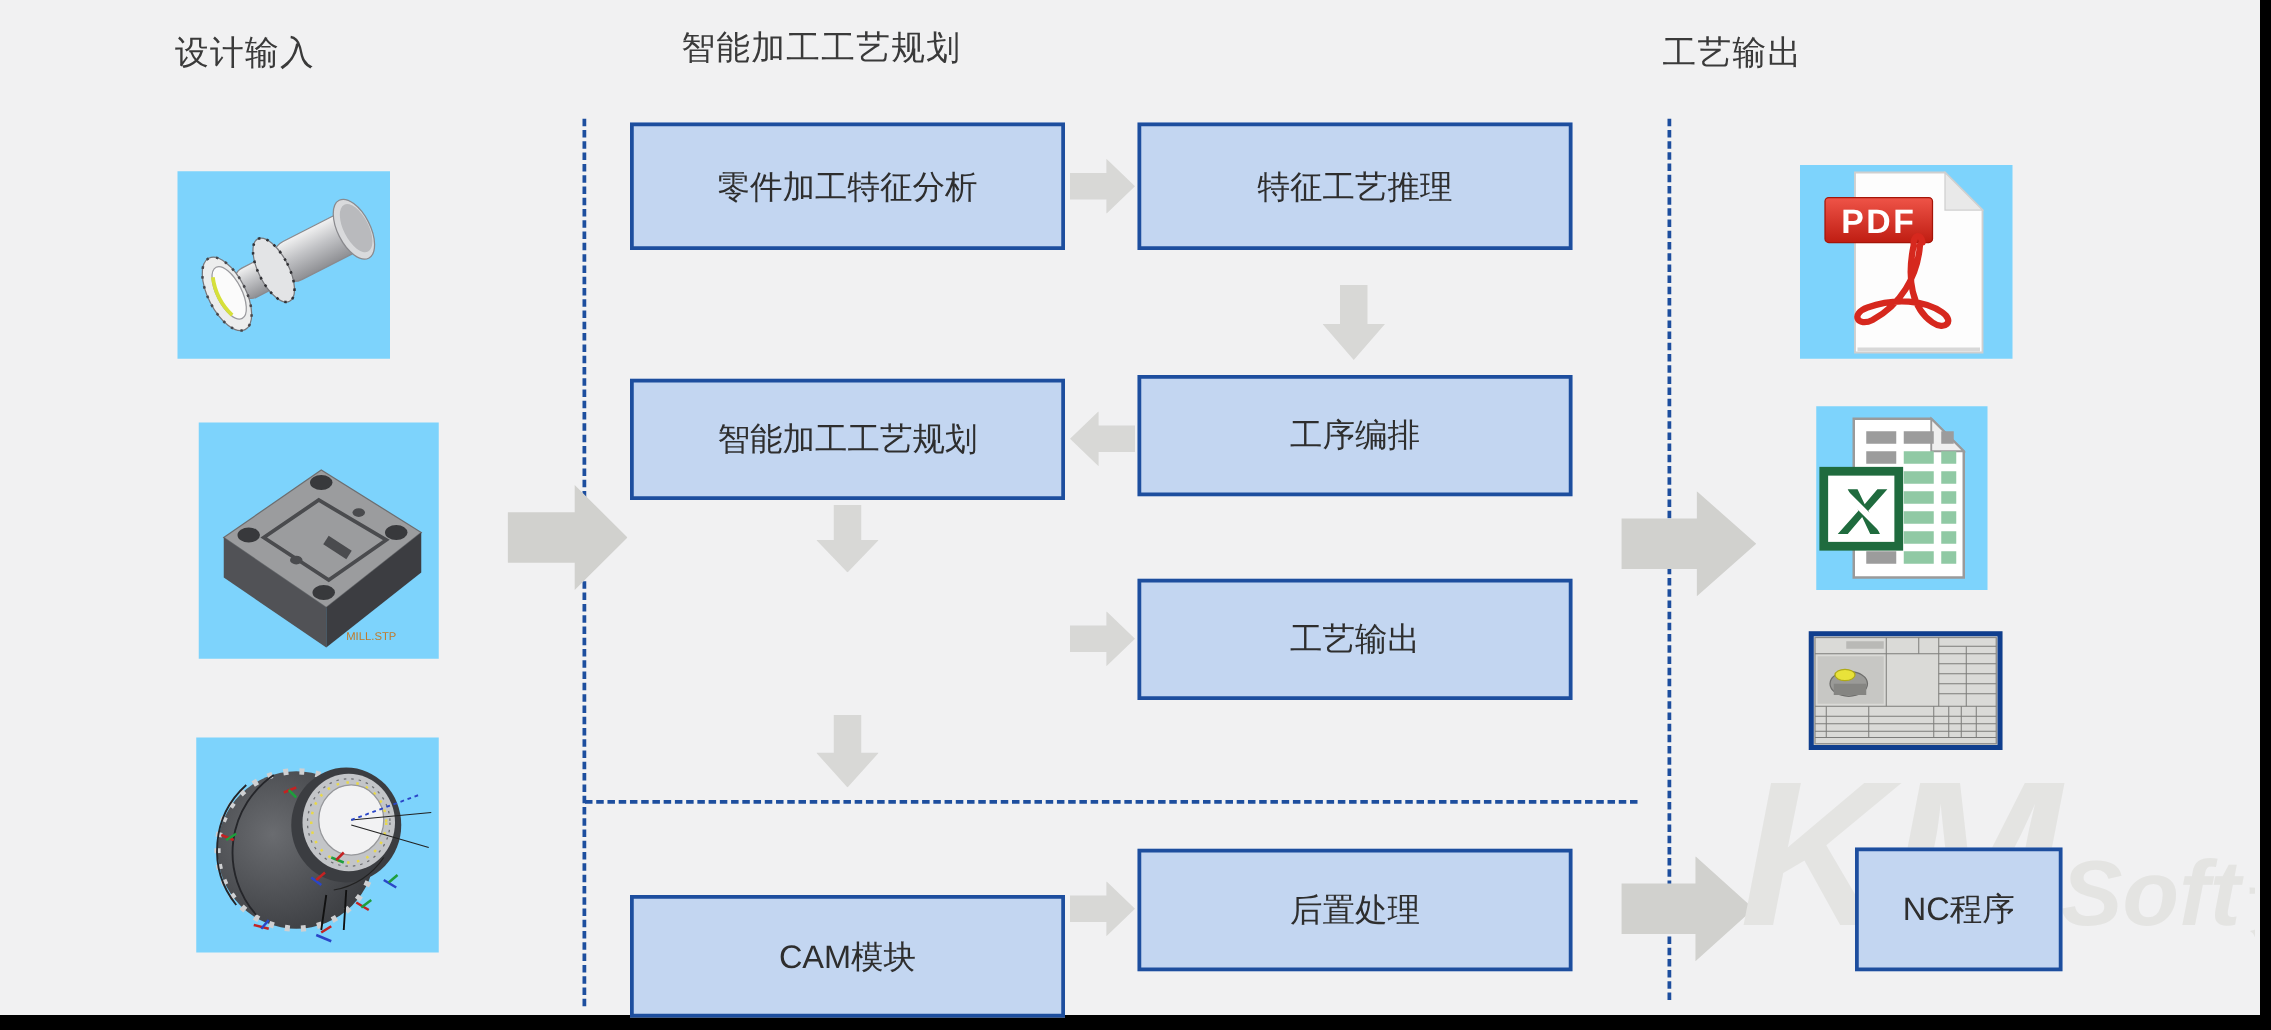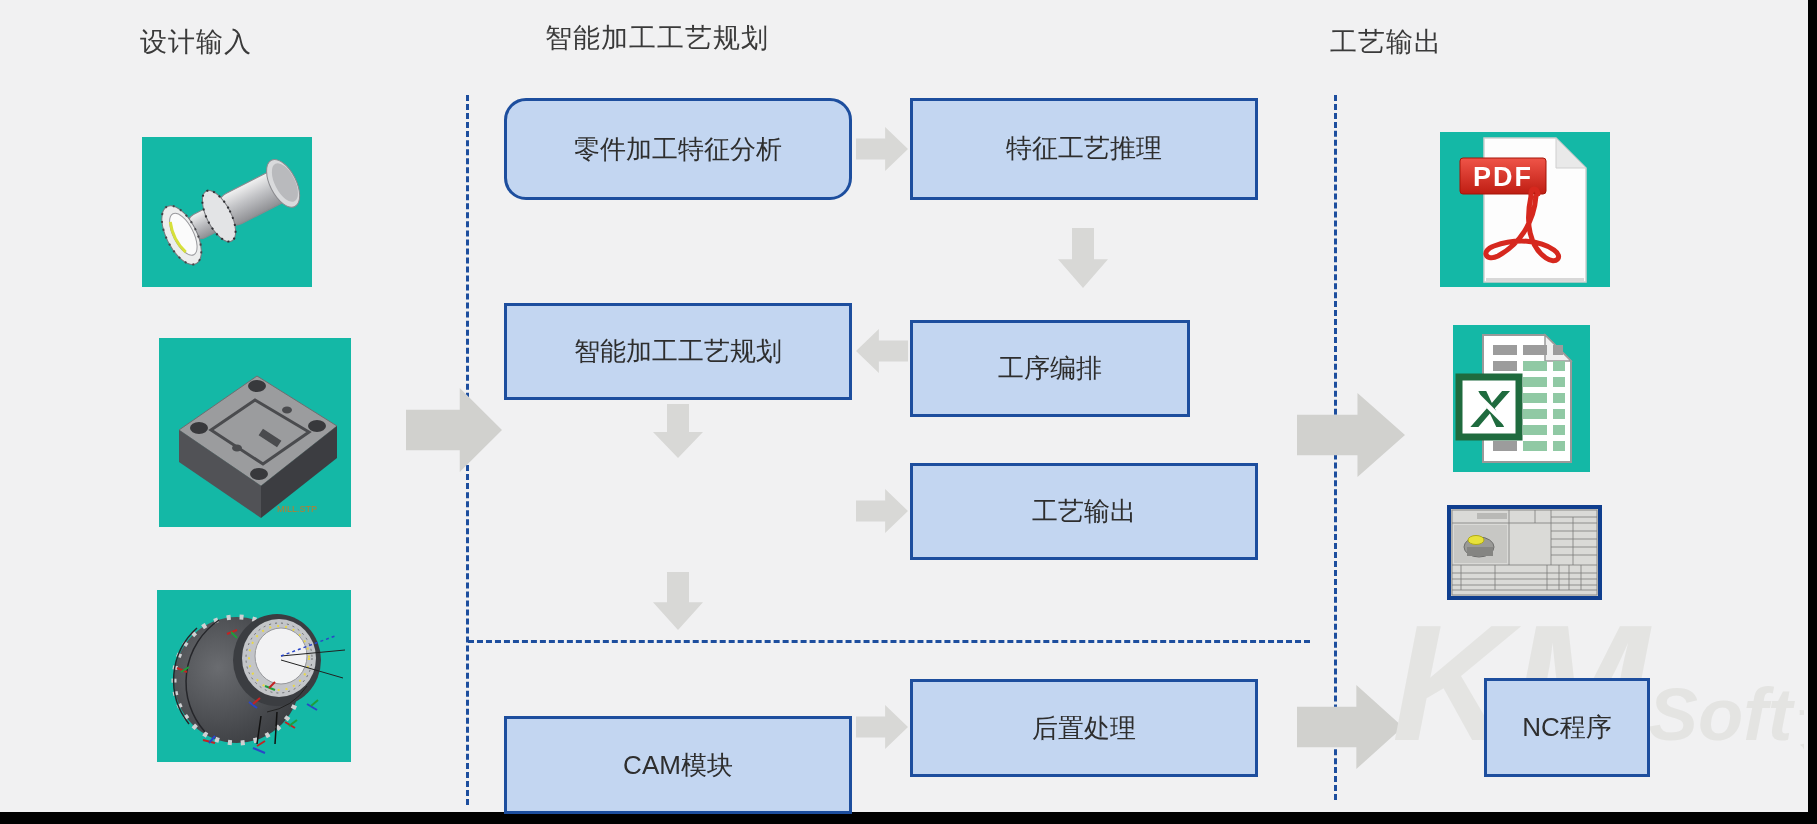--- a/index.html
+++ b/index.html
@@ -10,21 +10,21 @@
   .vdash{position:absolute;width:0;border-left:3px dashed #1d4e9e;z-index:0;}
   .hdash{position:absolute;height:0;border-top:3px dashed #1d4e9e;z-index:0;}
   .fbox{position:absolute;background:#c3d6f1;border:3px solid #1d4e9e;box-sizing:border-box;
         display:flex;flex-direction:column;align-items:center;justify-content:center;
         font-size:26px;color:#2e2e2e;text-align:center;line-height:1.25;z-index:2;}
   .arr{position:absolute;background:#d8d8d6;z-index:1;}
   .arr-big{position:absolute;background:#d1d1ce;z-index:1;}
   .arr-r{clip-path:polygon(0 26%,56% 26%,56% 0,100% 50%,56% 100%,56% 74%,0 74%);}
   .arr-l{clip-path:polygon(100% 26%,44% 26%,44% 0,0 50%,44% 100%,44% 74%,100% 74%);}
   .arr-d{clip-path:polygon(28% 0,72% 0,72% 52%,100% 52%,50% 100%,0 52%,28% 52%);}
-  .imgbox{position:absolute;background:#14b8a6;z-index:1;}
+  .imgbox{position:absolute;background:#7dd3fc;z-index:1;}
   .watermark{position:absolute;left:1392px;top:598px;width:412px;height:200px;overflow:hidden;
              z-index:1;color:#e4e4e2;font-style:italic;white-space:nowrap;}
   .wm-km{font-size:165px;font-weight:bold;line-height:170px;}
   .wm-soft{font-size:74px;font-weight:bold;}
   .wm-kaimu{font-size:74px;font-style:normal;}
   .card{position:absolute;left:1447px;top:505px;width:155px;height:95px;box-sizing:border-box;
         border:4px solid #0f3e8e;background:#d6d6d3;z-index:1;}
   .bar-bottom{position:absolute;left:0;top:812px;width:1817px;height:12px;background:#000;}
   .bar-right{position:absolute;left:1808px;top:0;width:9px;height:824px;background:#000;}
 </style>
@@ -119,30 +119,30 @@
             <path d="M112,98 l6,-6" stroke="#c42222"></path>
           <path d="M150,114 l10,6" stroke="#2a46c8"></path>
             <path d="M154,116 l7,-6" stroke="#1e9e3c"></path>
           <path d="M70,44 l10,-4" stroke="#c42222"></path>
             <path d="M74,42 l6,6" stroke="#1e9e3c"></path>
         </g>
         <path d="M104,126 l-4,28 M120,122 l-2,32" stroke="#111" stroke-width="1.5"></path>
       </svg>
     </div>
 
-    <div class="fbox" style="left:504px;top:98px;width:348px;height:102px;border-radius:22px;">
+    <div class="fbox" style="left:504px;top:98px;width:348px;height:102px;">
       <span>零件加工特征分析</span>
     </div>
-    <div class="fbox" style="left:910px;top:98px;width:348px;height:102px;font-family:Liberation Serif, serif;">
+    <div class="fbox" style="left:910px;top:98px;width:348px;height:102px;">
       <span>特征工艺推理</span>
     </div>
     <div class="fbox" style="left:504px;top:303px;width:348px;height:97px;">
       <span>智能加工工艺规划</span>
     </div>
-    <div class="fbox" style="left:910px;top:320px;width:280px;height:97px;">
+    <div class="fbox" style="left:910px;top:300px;width:348px;height:97px;">
       <span>工序编排</span>
     </div>
     <div class="fbox" style="left:910px;top:463px;width:348px;height:97px;">
       <span>工艺输出</span>
     </div>
     <div class="fbox" style="left:504px;top:716px;width:348px;height:98px;">
       <span>CAM模块</span>
     </div>
     <div class="fbox" style="left:910px;top:679px;width:348px;height:98px;">
       <span>后置处理</span>

